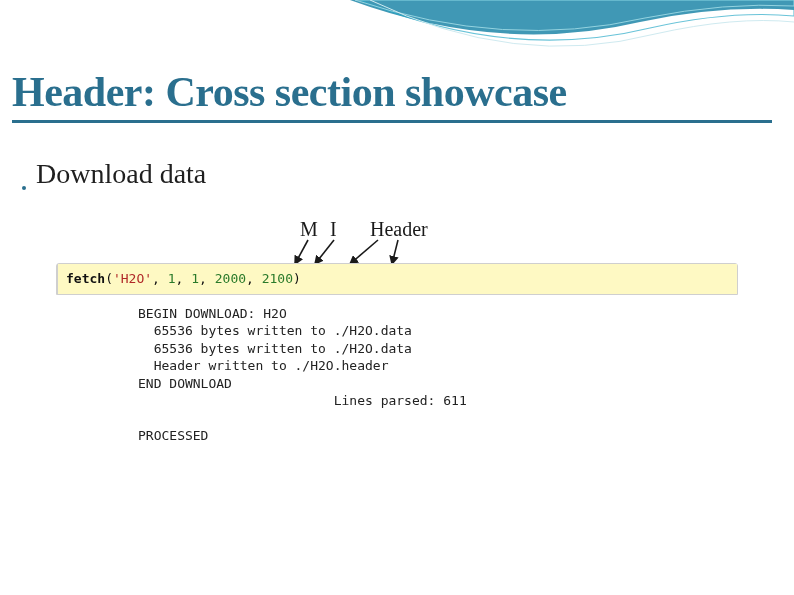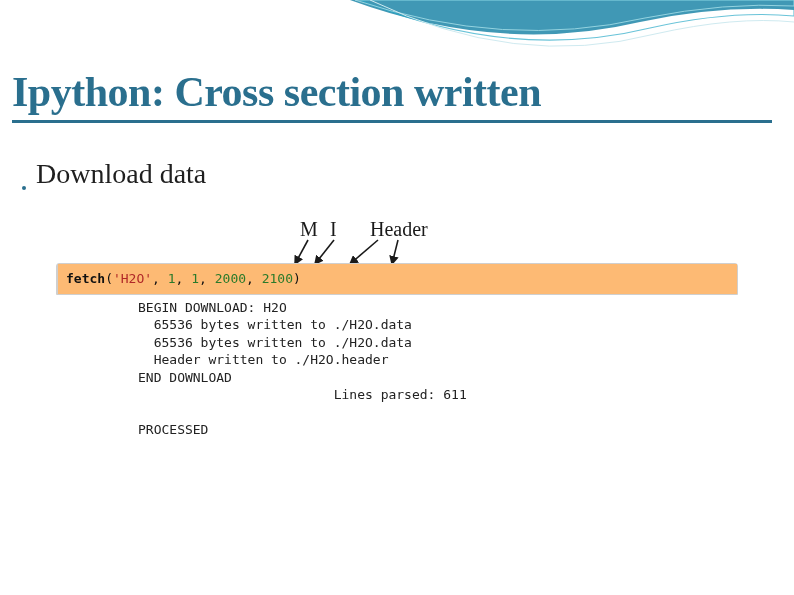--- a/index.html
+++ b/index.html
@@ -71,51 +71,52 @@
     width: 74px;
     min-width: 74px;
     text-align: right;
     padding: 6px 8px 6px 0;
     color: #2b2ba0;
     font-weight: bold;
   }
   .input-code {
     flex: 1;
     padding: 6px 8px;
-    background: #fdba74;
+    background: #fef9c3;
     border-left: 1px solid #cfcfcf;
     color: #222;
     white-space: pre;
   }
   .tok-func { color: #111; font-weight: bold; }
   .tok-punc { color: #111; }
   .tok-str  { color: #b02828; }
   .tok-num  { color: #2a7a2a; }
   .output-area {
     display: flex;
+    margin-top: 6px;
   }
   .out-pad { width: 74px; min-width: 74px; }
   .output-text {
     flex: 1;
     padding: 4px 8px;
     color: #222;
     white-space: pre;
   }
 </style>
 </head>
 <body>
 
 <svg class="wave-decoration" viewBox="0 0 794 70">
   <path d="M 350 0 Q 500 55 640 22 Q 720 5 794 10 L 794 0 Z" fill="#1f86a8" opacity="0.85"></path>
   <path d="M 360 0 Q 510 62 650 28 Q 730 10 794 16 L 794 0 Z" fill="none" stroke="#2aa9c7" stroke-width="1.2" opacity="0.7"></path>
   <path d="M 355 0 Q 505 50 645 18 Q 725 2 794 6 L 794 0 Z" fill="none" stroke="#94d3e0" stroke-width="1"></path>
   <path d="M 370 0 Q 515 70 655 34 Q 735 16 794 22" fill="none" stroke="#cfeaf0" stroke-width="1"></path>
 </svg>
 
-<h1 class="slide-title">Ipython: Cross section written</h1>
+<h1 class="slide-title">Header: Cross section showcase</h1>
 
 <div class="bullet-row">
   <span class="bullet-dot"></span>
   <span>Download data</span>
 </div>
 
 <div class="annotations">
   <span style="left:0px;top:0px">M</span>
   <span style="left:30px;top:0px">I</span>
   <span style="left:70px;top:0px">Header</span>

